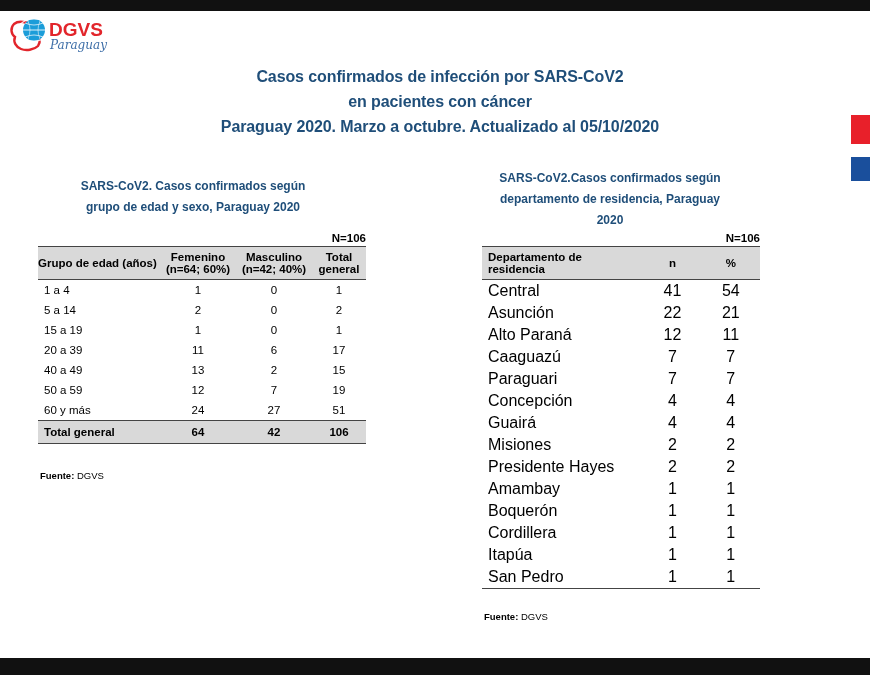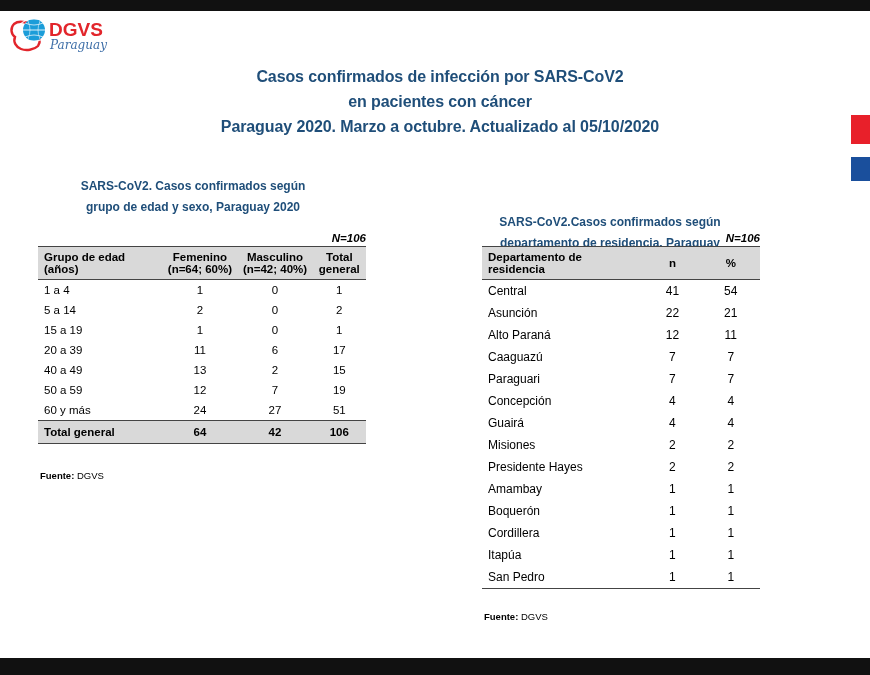--- a/index.html
+++ b/index.html
@@ -68,29 +68,28 @@
   .sect-head {
     position: absolute;
     color: #1f4e79;
     font-weight: bold;
     font-size: 12px;
     line-height: 21px;
     text-align: center;
   }
   .sect-head .ln { display: block; }
   #head-left  { left: 28px;  top: 176px; width: 330px; }
-  #head-right { left: 455px; top: 168px; width: 310px; margin-top: 44px; }
+  #head-right { left: 455px; top: 168px; width: 310px; }
 
   
   .n-label {
     position: absolute;
     font-size: 11.5px;
     font-weight: bold;
     text-align: right;
-    font-style: italic;
   }
   #n-left  { left: 38px;  top: 232px; width: 328px; }
   #n-right { left: 482px; top: 232px; width: 278px; }
 
   table.tbl {
     position: absolute;
     border-collapse: collapse;
     font-size: 11.5px;
   }
   table.tbl td, table.tbl th {
@@ -102,21 +101,21 @@
     font-weight: bold;
     border-top: 1.6px solid #444;
     border-bottom: 1.6px solid #444;
   }
   .tbl .hdr td div { padding: 4px 0; }
   .tbl td.lbl { text-align: left; }
   .tbl td.num { text-align: center; }
 
   
   #tbl-age { left: 38px; top: 246px; width: 328px; }
-  #tbl-age .hdr td.lbl { padding-left: 6px; }
+  #tbl-age .hdr td.lbl { }
   #tbl-age .hdr td.c1 { width: 122px; }
   #tbl-age .hdr td.c2 { width: 76px; }
   #tbl-age .hdr td.c3 { width: 76px; }
   #tbl-age .hdr td.c4 { width: 54px; }
   #tbl-age tbody.body td { height: 20px; }
   #tbl-age tbody.body td.lbl { padding-left: 6px; }
   #tbl-age tr.total td {
     background: #d9d9d9;
     font-weight: bold;
     border-top: 1.6px solid #444;
@@ -126,21 +125,21 @@
   }
   #tbl-age tr.total td.lbl { padding-left: 6px; }
   .hdr-sub { font-weight: bold; display: block; }
 
   
   #tbl-dep { left: 482px; top: 246px; width: 278px; }
   #tbl-dep .hdr td.lbl { padding-left: 6px; }
   #tbl-dep .hdr td.c1 { width: 158px; }
   #tbl-dep .hdr td.c2 { width: 60px; }
   #tbl-dep .hdr td.c3 { width: 60px; }
-  #tbl-dep tbody.body td { height: 22px; font-size: 12px; }
+  #tbl-dep tbody.body td { height: 22px; font-size: 16px; }
   #tbl-dep tbody.body td.lbl { padding-left: 6px; }
   #tbl-dep tbody.body tr.last td { border-bottom: 1.6px solid #444; }
 
   .fuente {
     position: absolute;
     font-size: 9.5px;
   }
   .fuente b { font-weight: bold; }
   #fuente-left  { left: 40px;  top: 470px; }
   #fuente-right { left: 484px; top: 611px; }

